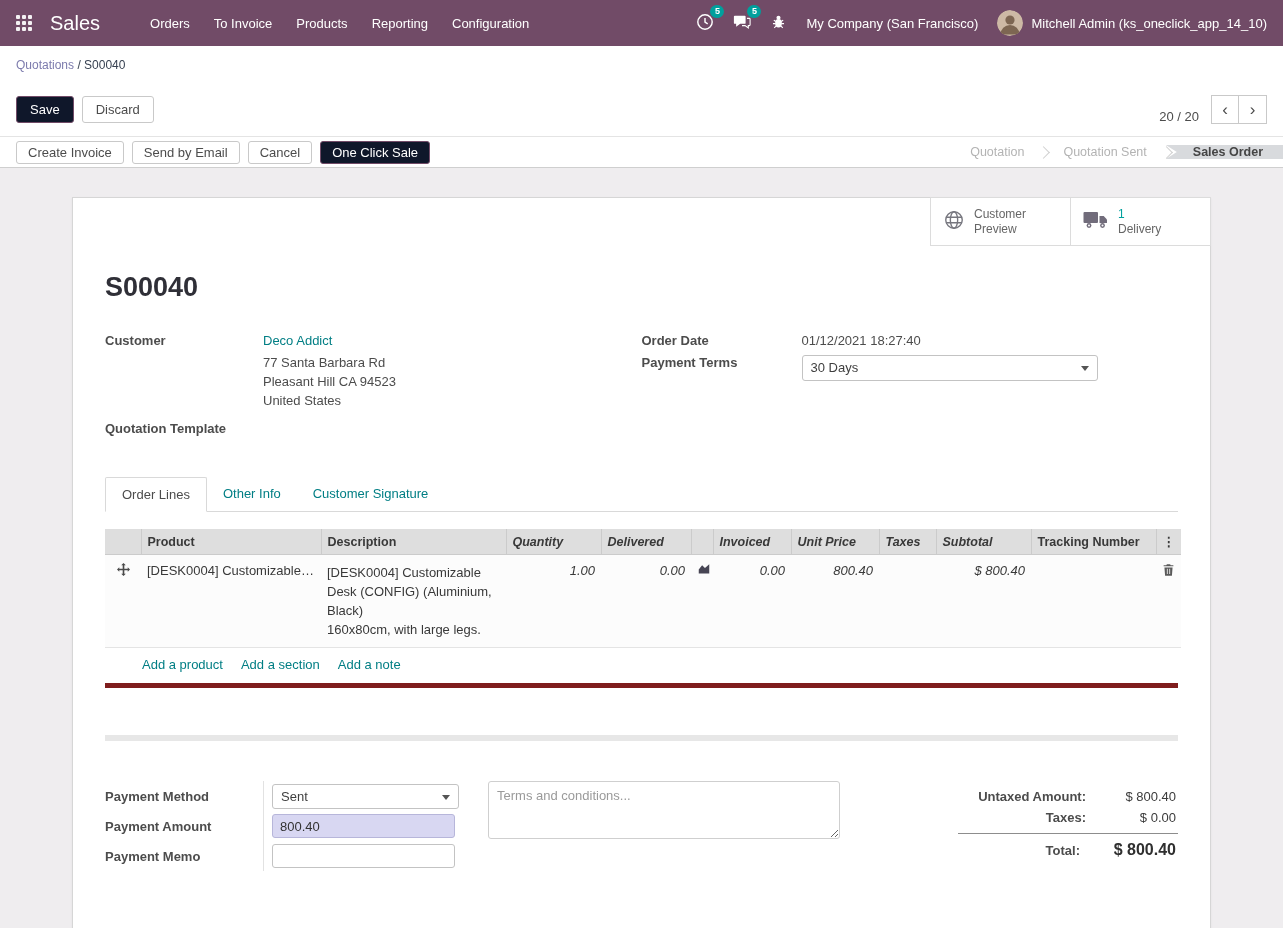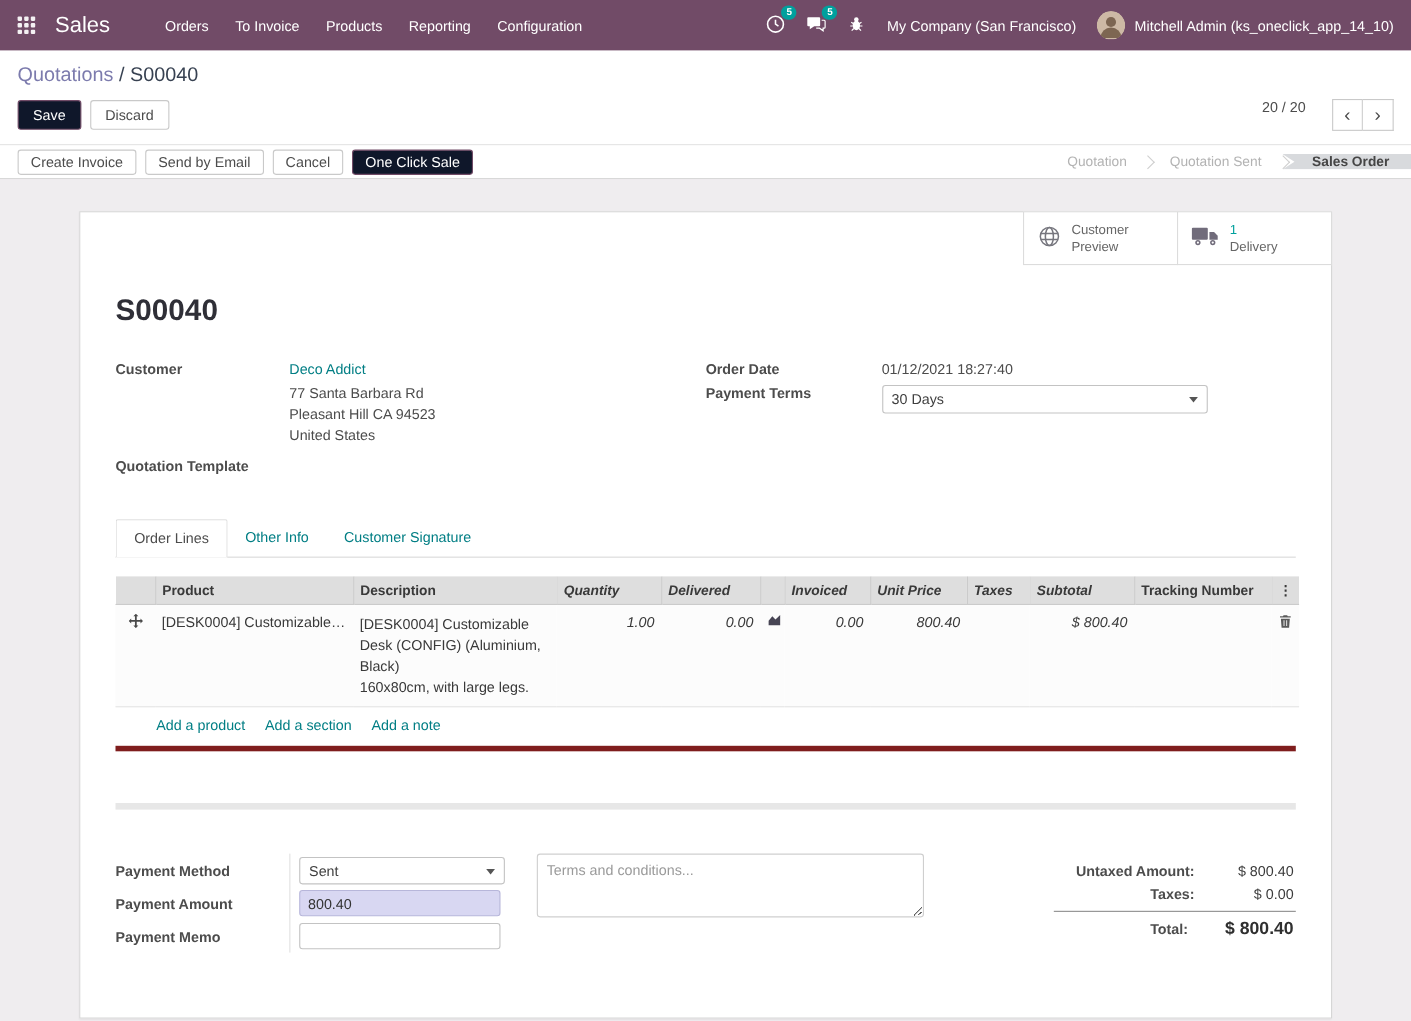--- a/index.html
+++ b/index.html
@@ -16,28 +16,28 @@
 .menu-item { padding:6px 12px; font-size:13px; color:#fff; cursor:pointer; border-radius:2px; white-space:nowrap; }
 .nav-right { display:flex; align-items:center; gap:19px; }
 .icon-btn { position:relative; display:flex; align-items:center; cursor:pointer; }
 .badge { position:absolute; top:-8px; right:-10px; background:#00A09D; color:#fff; border-radius:8px; font-size:9px; line-height:13px; min-width:14px; text-align:center; padding:0 2px; font-weight:700; }
 .nav-text { font-size:13px; cursor:pointer; white-space:nowrap; }
 .user-block { display:flex; align-items:center; gap:8px; cursor:pointer; }
 .avatar { width:26px; height:26px; border-radius:50%; overflow:hidden; flex:none; }
 
 
 .control-panel { background:#fff; padding:12px 16px 12px; }
-.breadcrumb { font-size:18px; color:#374151; margin-bottom:11px; }
+.breadcrumb { font-size:12px; color:#374151; margin-bottom:23px; }
 .breadcrumb .bc-link { color:#7c7bad; cursor:pointer; }
 .cp-actions { display:flex; align-items:center; }
 .btn { display:inline-block; font-size:13px; padding:5px 13px; border:1px solid transparent; border-radius:3px; cursor:pointer; background:#fff; color:#4c4c4c; white-space:nowrap; }
 .btn-primary { background:#0f172a; border-color:#714B67; color:#fff; }
 .btn-default { border-color:#c9c9c9; }
 .cp-actions .btn + .btn { margin-left:8px; }
-.pager { margin-left:auto; display:flex; align-items:flex-start; gap:24px; }
+.pager { margin-left:auto; display:flex; align-items:flex-end; gap:12px; }
 .pager-count { font-size:13px; color:#4c4c4c; }
 .pager-btns { display:flex; }
 .pager-btn { width:28px; height:29px; border:1px solid #c9c9c9; background:#fff; display:flex; align-items:center; justify-content:center; font-size:17px; line-height:1; cursor:pointer; color:#4c4c4c; }
 .pager-btn + .pager-btn { border-left:none; }
 
 
 .status-row { background:#fff; border-top:1px solid #e4e4e4; border-bottom:1px solid #cfcfcf; display:flex; align-items:center; height:32px; padding-left:16px; }
 .status-actions { display:flex; align-items:center; gap:8px; flex:1; }
 .status-actions .btn { padding:3px 11px; }
 .statusbar { display:flex; align-items:stretch; }

